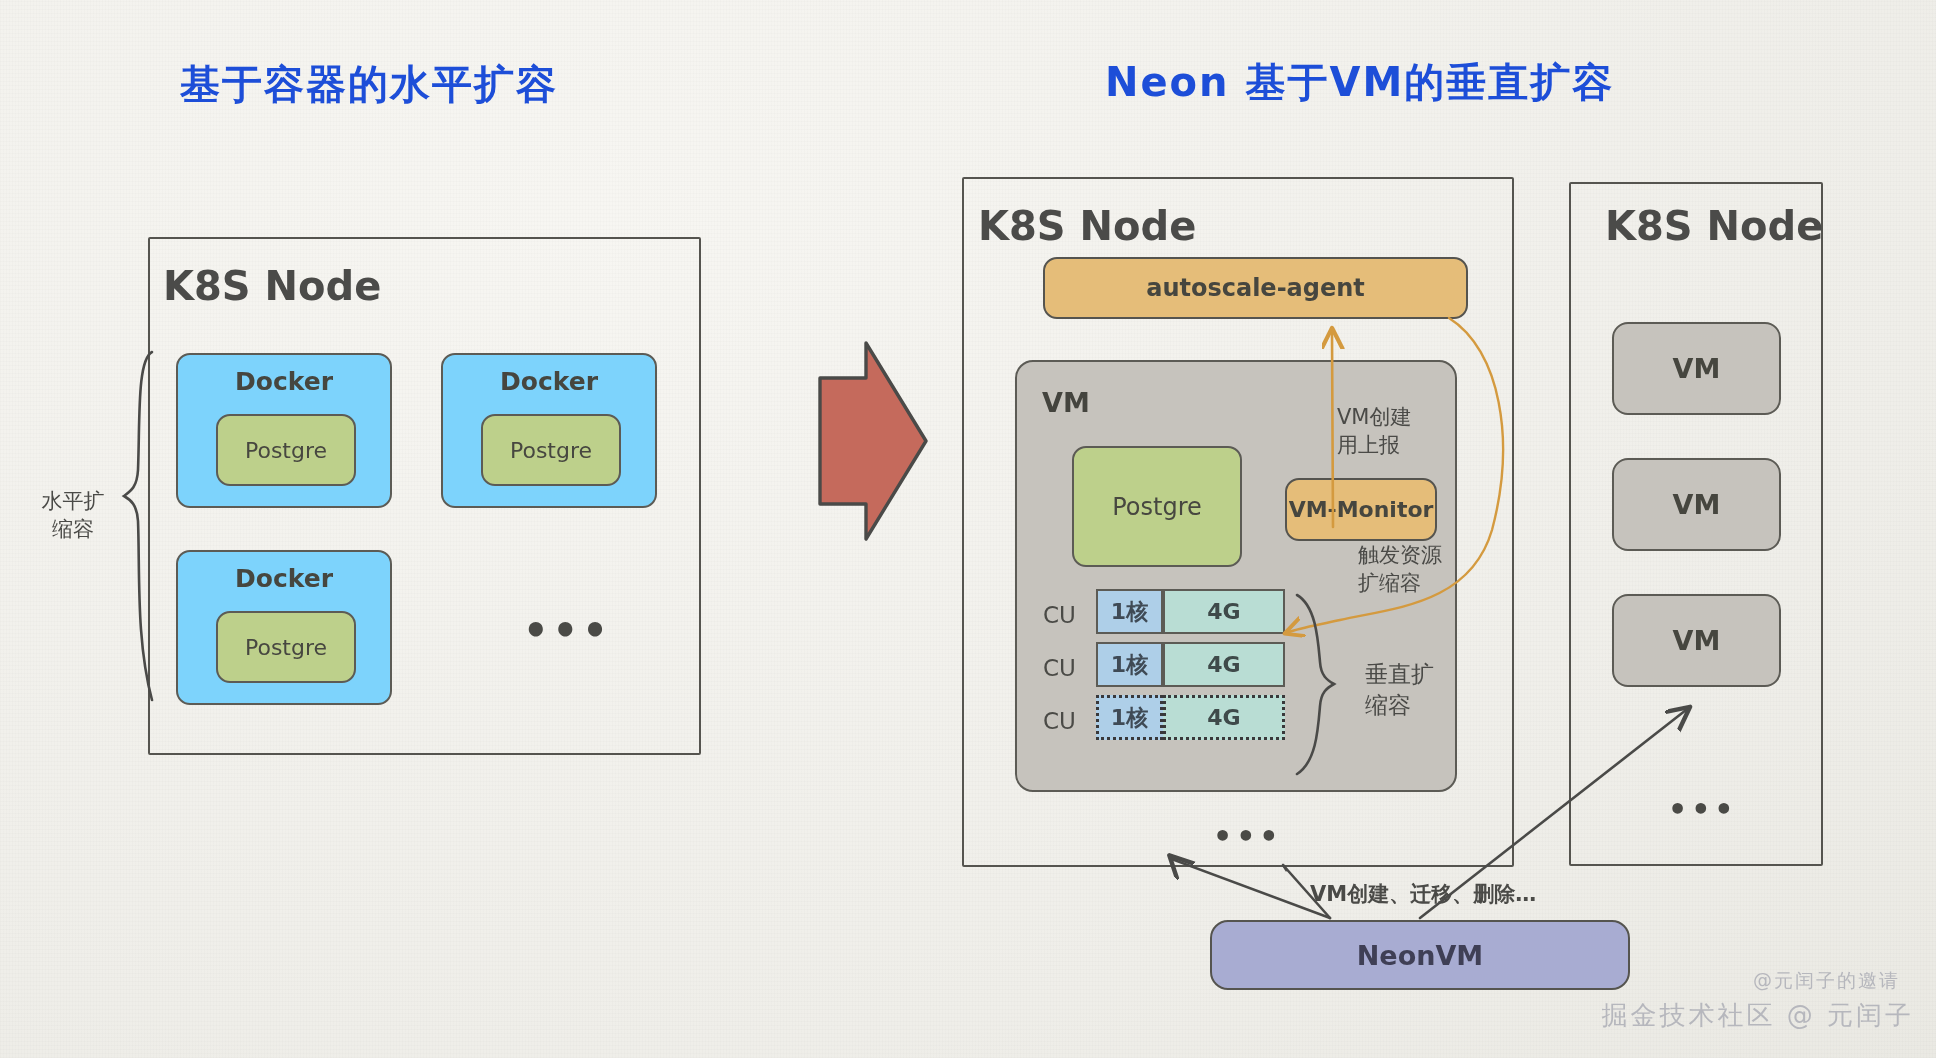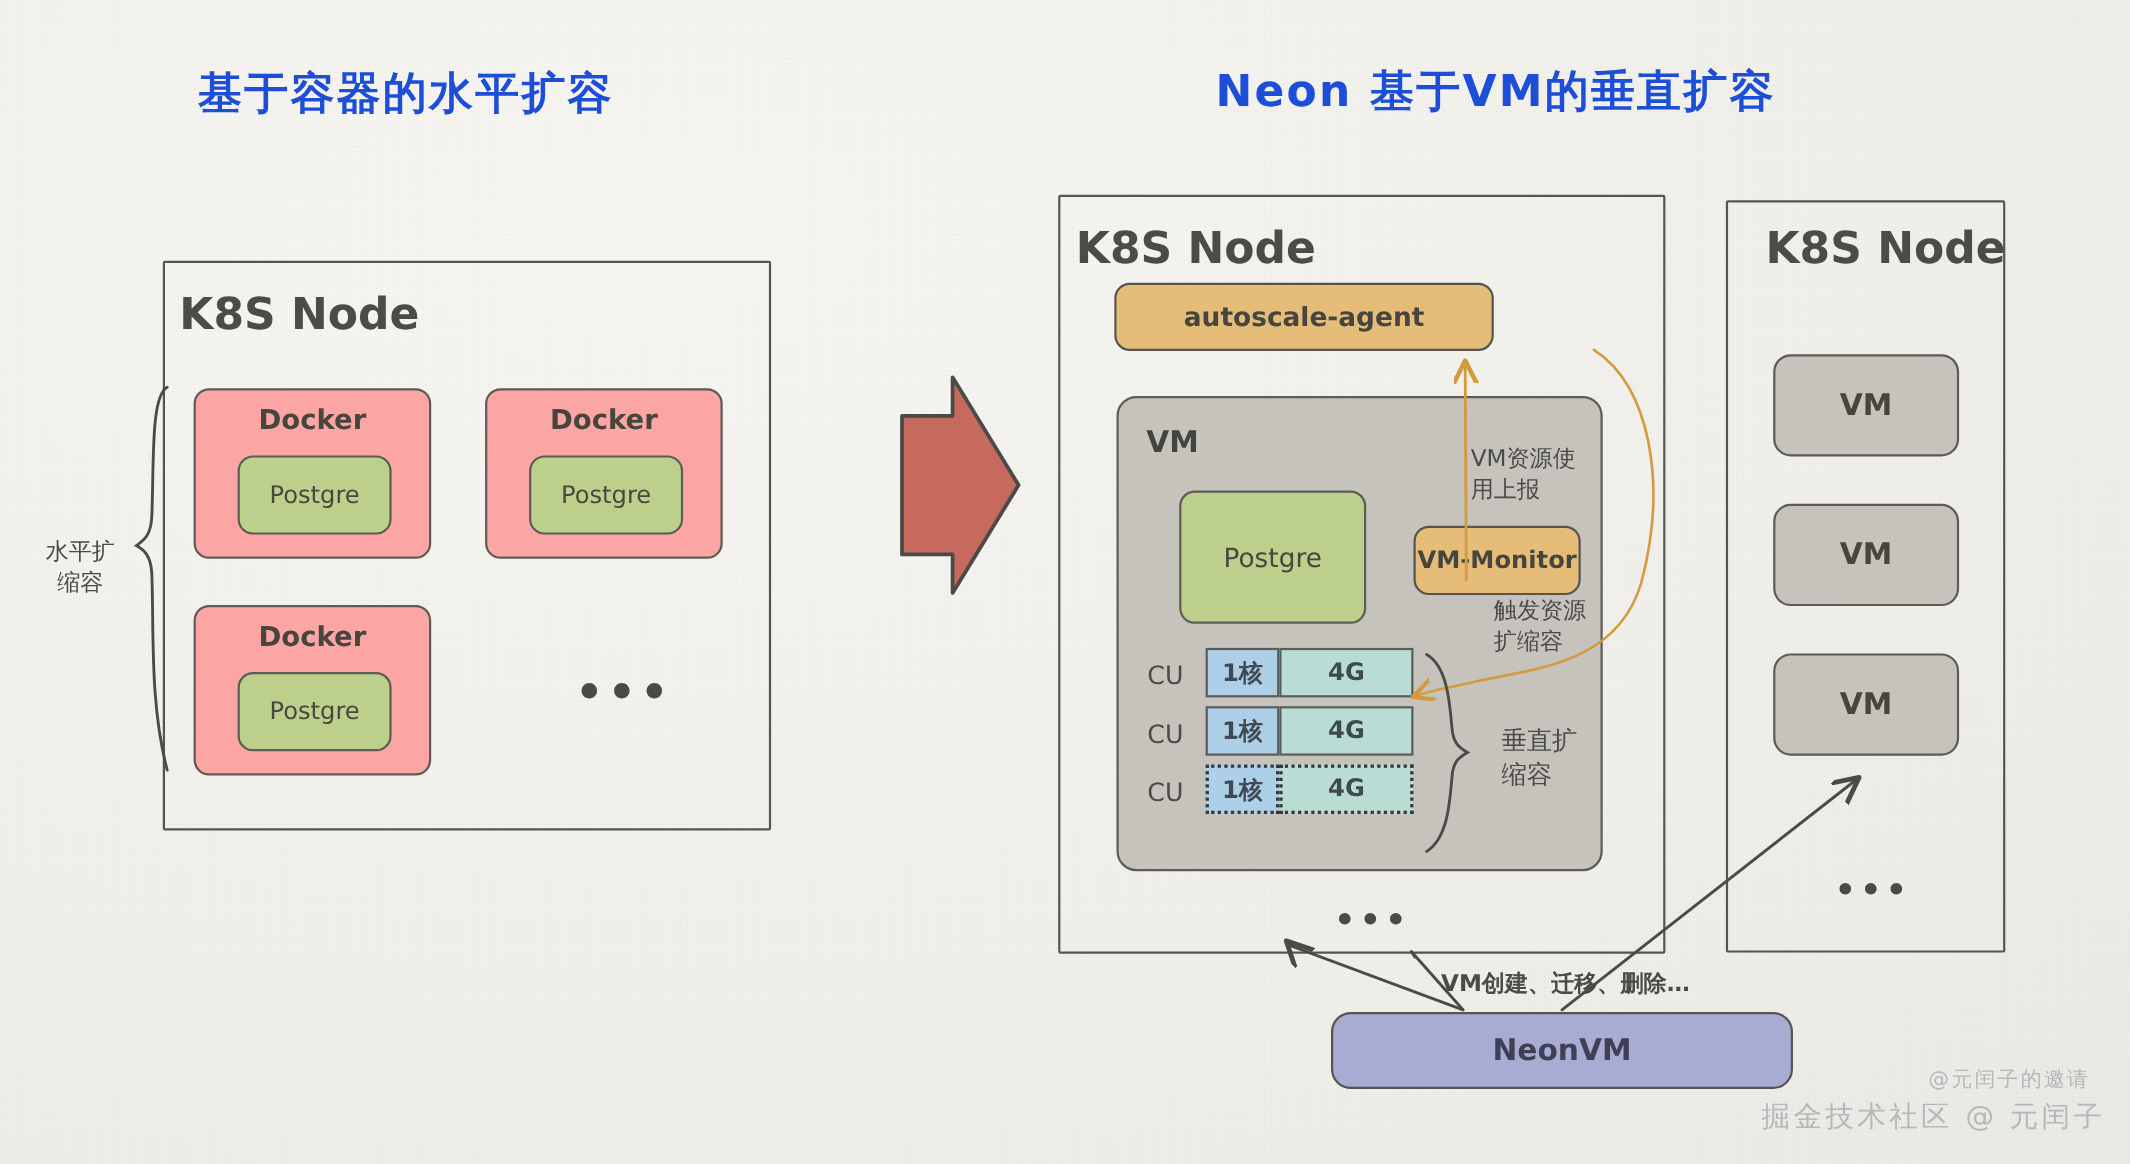--- a/index.html
+++ b/index.html
@@ -36,21 +36,21 @@
     border-radius:2px;
     box-sizing:border-box;
   }
   .node-label{
     position:absolute;
     font-size:40px;font-weight:700;color:#4b4b49;white-space:nowrap;
   }
 
   .docker-box{
     position:absolute;
-    background:#fca5a5;
+    background:#7dd3fc;
     border:2.5px solid #5c5b55;
     border-radius:14px;
     box-sizing:border-box;
   }
   .docker-title{
     position:absolute;left:0;right:0;top:12px;text-align:center;
     font-size:25px;font-weight:600;color:#46463f;
   }
   .pg-box{
     position:absolute;
@@ -149,41 +149,41 @@
 </div>
 
 <div class="ellipsis" style="left:523px;top:610px;">•••</div>
 
 <div class="side-note" style="left:18px;top:487px;width:110px;">水平扩
 缩容</div>
 
 <div class="node-box" style="left:962px;top:177px;width:552px;height:690px;"></div>
 <div class="node-label" style="left:978px;top:203px;">K8S Node</div>
 
-<div class="orange-box" style="left:1013px;top:257px;width:345px;height:62px;">autoscale-agent</div>
+<div class="orange-box" style="left:1043px;top:257px;width:425px;height:62px;">autoscale-agent</div>
 
 <div class="vm-outer" style="left:1015px;top:360px;width:442px;height:432px;">
   <div class="vm-inner-label" style="left:25px;top:25px;">VM</div>
   <div class="pg-box" style="left:55px;top:84px;width:170px;height:121px;font-size:24px;">Postgre</div>
   <div class="orange-box" style="left:268px;top:116px;width:152px;height:63px;font-size:22px;">VM-Monitor</div>
 
   <div class="cu-label" style="left:26px;top:240px;">CU</div>
   <div class="cu-cpu" style="left:79px;top:227px;width:67px;height:45px;">1核</div>
   <div class="cu-mem" style="left:146px;top:227px;width:122px;height:45px;">4G</div>
 
   <div class="cu-label" style="left:26px;top:293px;">CU</div>
   <div class="cu-cpu" style="left:79px;top:280px;width:67px;height:45px;">1核</div>
   <div class="cu-mem" style="left:146px;top:280px;width:122px;height:45px;">4G</div>
 
   <div class="cu-label" style="left:26px;top:346px;">CU</div>
   <div class="cu-cpu dashed" style="left:79px;top:333px;width:67px;height:45px;">1核</div>
   <div class="cu-mem dashed" style="left:146px;top:333px;width:122px;height:45px;">4G</div>
 </div>
 
-<div class="side-note" style="left:1337px;top:403px;width:110px;text-align:left;">VM资源使
+<div class="side-note" style="left:1337px;top:403px;width:110px;text-align:left;">VM创建
 用上报</div>
 <div class="side-note" style="left:1358px;top:541px;width:110px;text-align:left;">触发资源
 扩缩容</div>
 <div class="side-note" style="left:1365px;top:659px;width:110px;text-align:left;font-size:23px;">垂直扩
 缩容</div>
 
 <div class="ellipsis" style="left:1213px;top:822px;font-size:30px;">•••</div>
 
 <div class="node-box" style="left:1569px;top:182px;width:254px;height:684px;"></div>
 <div class="node-label" style="left:1605px;top:203px;">K8S Node</div>

